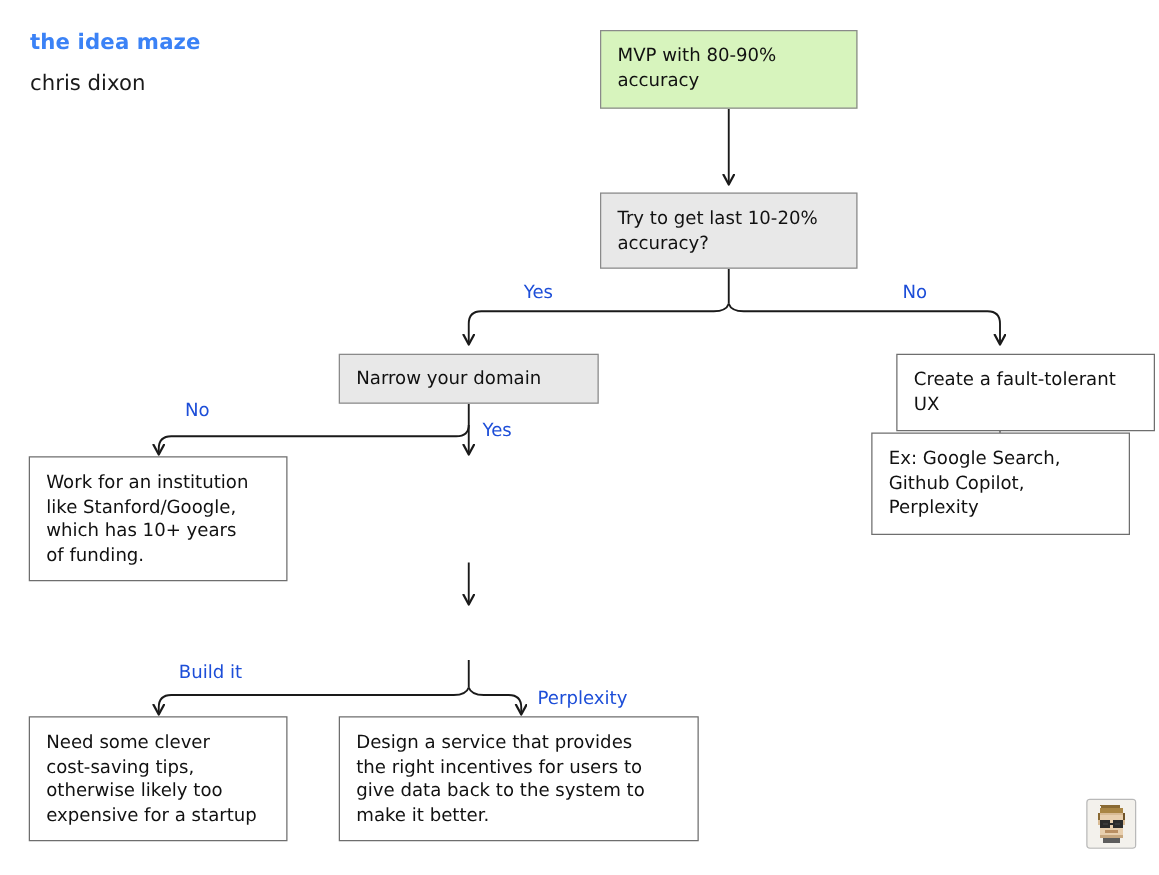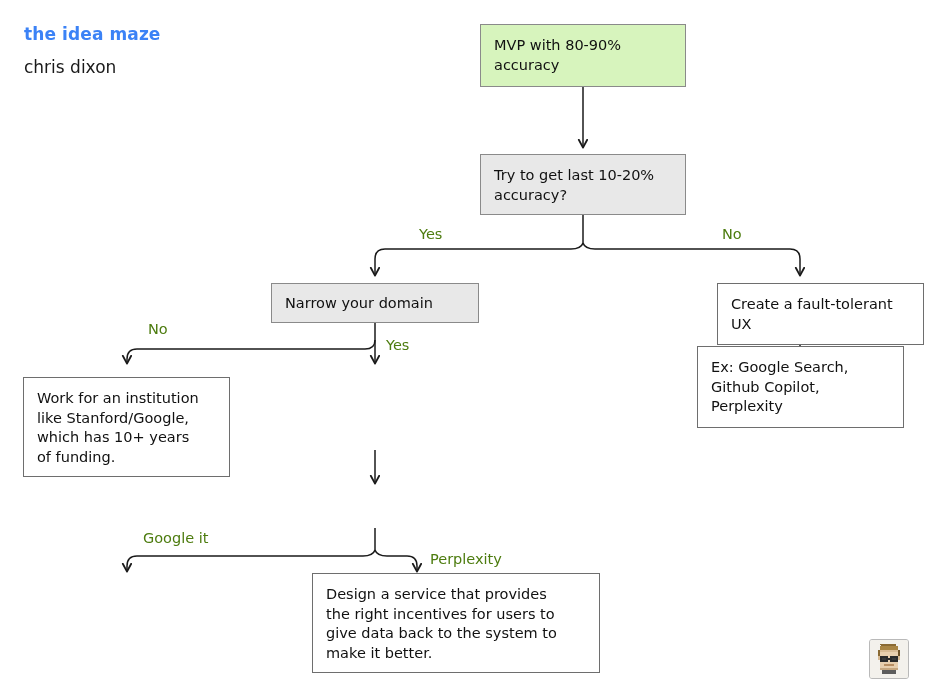--- a/index.html
+++ b/index.html
@@ -78,21 +78,21 @@
   .node.vcenter {
     display: flex;
     align-items: center;
   }
 
   
   .edge-label {
     position: absolute;
     font-size: 14.5px;
     line-height: 17px;
-    color: #4d7c0f;
+    color: #1d4ed8;
     white-space: nowrap;
   }
 
   
   .avatar {
     position: absolute;
     left: 869px;
     top: 639px;
     width: 40px;
     height: 40px;
@@ -156,42 +156,46 @@
 
   <div class="node gray vcenter" style="left:271px; top:283px; width:208px; height:40px;">Narrow your domain</div>
 
   <div class="node plain" style="left:697px; top:283px; width:207px; height:62px;margin-left:20px;">Create a fault-tolerant
 UX</div>
 
   <div class="node plain" style="left:697px; top:346px; width:207px; height:82px;">Ex: Google Search,
 Github Copilot,
 Perplexity</div>
 
-  <div class="node plain" style="left:23px; top:377px; width:207px; height:100px;">Work for an institution
+  <div class="node plain" style="left:23px; top:365px; width:207px; height:100px;">Work for an institution
 like Stanford/Google,
 which has 10+ years
 of funding.</div>
 
 
 
-
-  <div class="node plain" style="left:271px; top:573px; width:288px; height:100px;margin-left:41px;">Design a service that provides
+  <div class="node plain" style="left:23px; top:573px; width:207px; height:100px;">Need some clever
+cost-saving tips,
+otherwise likely too
+expensive for a startup</div>
+
+  <div class="node plain" style="left:271px; top:573px; width:288px; height:100px;">Design a service that provides
 the right incentives for users to
 give data back to the system to
 make it better.</div>
 
   <div class="edge-label" style="left:419px; top:226px;">Yes</div>
 
   <div class="edge-label" style="left:722px; top:226px;">No</div>
 
   <div class="edge-label" style="left:148px; top:321px;">No</div>
 
   <div class="edge-label" style="left:386px; top:337px;">Yes</div>
 
-  <div class="edge-label" style="left:143px; top:530px;">Google it</div>
+  <div class="edge-label" style="left:143px; top:530px;">Build it</div>
 
   <div class="edge-label" style="left:430px; top:551px;">Perplexity</div>
 
   <div class="avatar">
     <svg width="38" height="38" viewBox="0 0 19 19" shape-rendering="crispEdges">
       <rect x="0" y="0" width="19" height="19" fill="#f3f1ec"></rect>
 
       <path d="M5,2 h8 v2 h1 v3 h-1 v-2 h-2 v-1 h-4 v1 h-1 v2 h-1 v-3 h1 z" fill="#8a6a33"></path>
       <rect x="5" y="3" width="9" height="2" fill="#a98544"></rect>
       <rect x="4" y="5" width="1" height="3" fill="#8a6a33"></rect>

